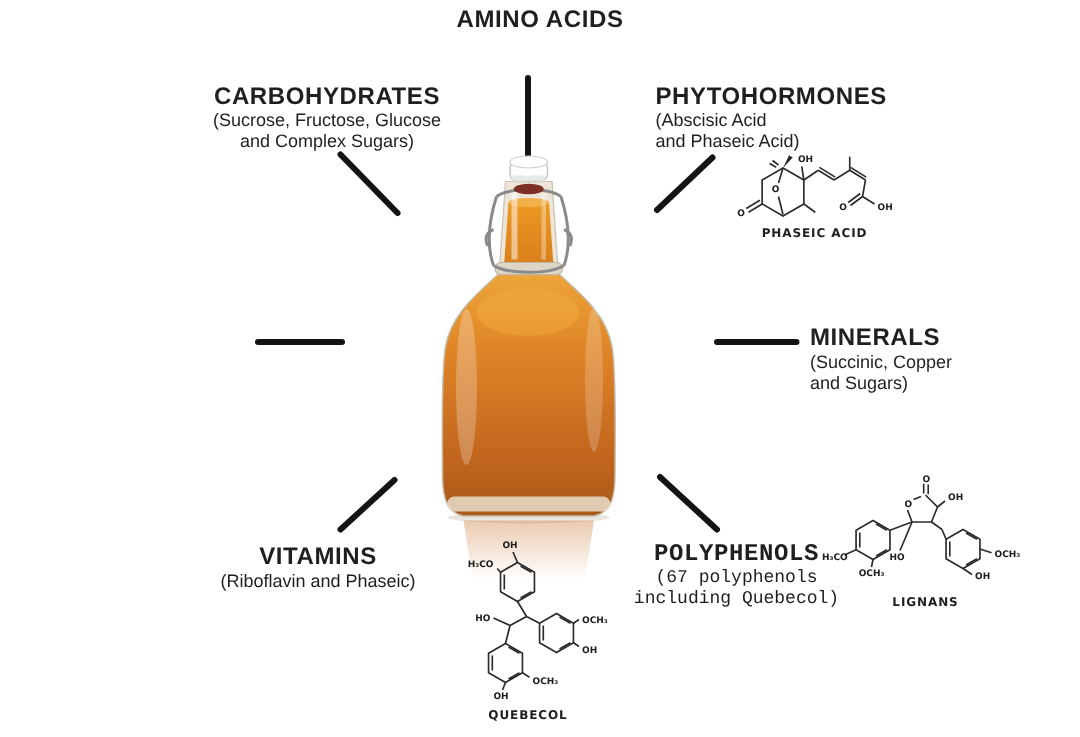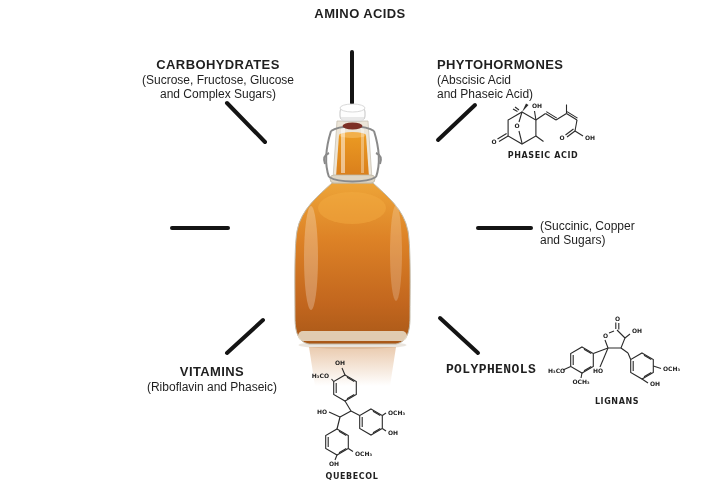--- a/index.html
+++ b/index.html
@@ -3,21 +3,21 @@
 <meta charset="utf-8">
 <style>
   html,body { margin:0; padding:0; background:#ffffff; }
   .canvas {
     position:relative; width:720px; height:491px; background:#ffffff;
     font-family:"Liberation Sans", sans-serif; color:#1f1f1f; overflow:hidden;
   }
   .overlay { position:absolute; left:0; top:0; pointer-events:none; }
   .label { position:absolute; }
   .tc { text-align:center; } .tr { text-align:right; } .tl { text-align:left; }
-  .title { font-weight:bold; font-size:13px; letter-spacing:.4px; line-height:15px; }
+  .title { font-weight:bold; font-size:16px; letter-spacing:.4px; line-height:15px; }
   .sub { font-size:12px; line-height:14px; margin-top:1px; }
   .sub div { line-height:14px; }
   svg text { fill:#1f1f1f; font-family:"DejaVu Sans", sans-serif; }
   .atom { font-size:6px; font-weight:bold; }
   .caption { font-size:8px; font-weight:bold; letter-spacing:.6px; text-anchor:middle; }
   .bond { stroke:#2a2a2a; stroke-width:1.1; fill:none; }
   .conn { stroke:#141414; stroke-width:4; stroke-linecap:round; }
   .struct { position:absolute; }
 </style>
 </head>
@@ -102,35 +102,40 @@
   <div class="label tc" style="left:118px; top:57px; width:200px;">
     <div class="title">CARBOHYDRATES</div>
     <div class="sub">
       <div>(Sucrose, Fructose, Glucose</div>
       <div>and Complex Sugars)</div>
     </div>
   </div>
 
 
   <div class="label tl" style="left:540px; top:218px; width:160px;">
+    <div class="title">MINERALS</div>
     <div class="sub">
       <div>(Succinic, Copper</div>
       <div>and Sugars)</div>
     </div>
   </div>
 
   <div class="label tc" style="left:122px; top:364px; width:180px;">
     <div class="title">VITAMINS</div>
     <div class="sub">
         <div>(Riboflavin and Phaseic)</div>
       </div>
   </div>
 
   <div class="label tc" style="left:401px; top:362px; width:180px;font-family:Liberation Mono, monospace;">
     <div class="title">POLYPHENOLS</div>
+    <div class="sub">
+      <div>(67 polyphenols</div>
+      <div>including Quebecol)</div>
+    </div>
   </div>
 
   <svg class="struct" style="left:482px; top:98px;" width="140" height="66" viewBox="0 0 140 66">
     <g class="bond">
       <polygon points="40,14 53.9,22 53.9,38 40,46 26.1,38 26.1,22" fill="none"></polygon>
       <line x1="26.1" y1="38" x2="17" y2="43.5"></line>
       <line x1="24.6" y1="35.5" x2="15.5" y2="41"></line>
       <line x1="40" y1="14" x2="37" y2="24"></line>
       <line x1="37" y1="33" x2="40" y2="45"></line>
       <line x1="37" y1="12" x2="33" y2="9"></line>

